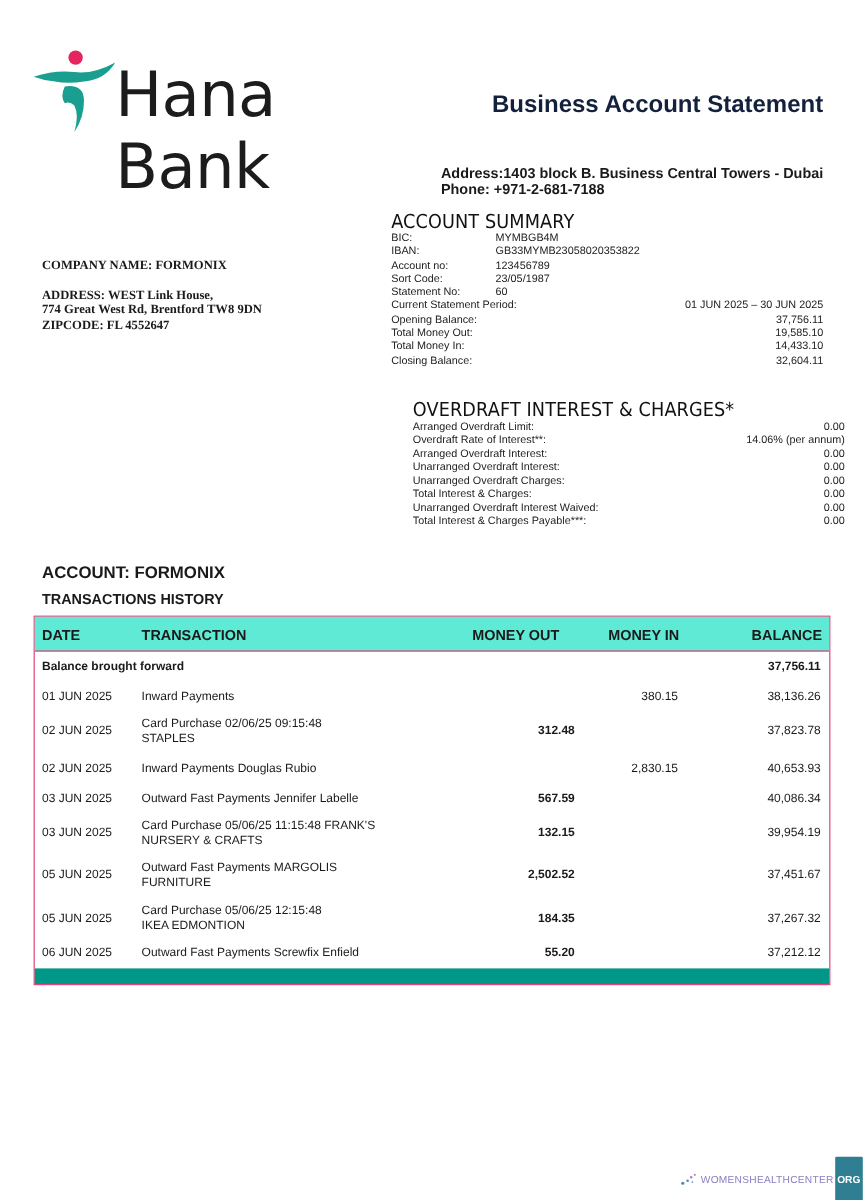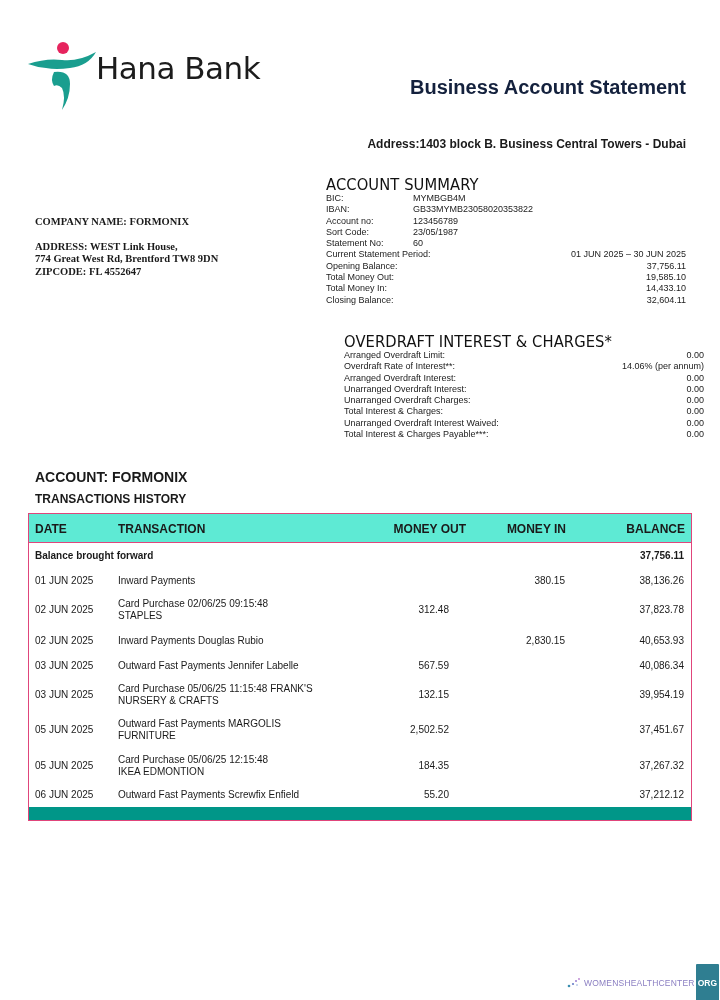--- a/index.html
+++ b/index.html
@@ -1,21 +1,21 @@
 <!DOCTYPE html>
 <html><head>
 <meta charset="utf-8">
 <style>
   * { box-sizing: border-box; margin: 0; padding: 0; }
   html, body { width: 720px; height: 1000px; background: #ffffff; overflow: hidden; }
   body { position: relative; font-family: "Liberation Sans", sans-serif; color: #1a1a1a; }
 
   .logo { position: absolute; left: 26px; top: 40px; width: 300px; height: 72px; }
   .logo svg { position: absolute; left: 0; top: 0; }
-  .logo .bank-name { position: absolute; left: 70px; top: 10px; font-size: 31px; font-weight: 400; letter-spacing: -0.5px; color: #1c1c1c; font-family: "DejaVu Sans", sans-serif; }
+  .logo .bank-name { position: absolute; left: 70px; top: 10px; font-size: 52px; font-weight: 400; letter-spacing: -0.5px; color: #1c1c1c; font-family: "DejaVu Sans", sans-serif; }
 
   .doc-title { position: absolute; right: 34px; top: 76px; font-size: 20px; font-weight: 700; color: #14213d; font-family: "Liberation Sans", sans-serif; }
 
   .bank-address { position: absolute; right: 34px; top: 137px; font-size: 12px; font-weight: 700; line-height: 14px; color: #1a1a1a; }
 
   .company { position: absolute; left: 35px; top: 216px; font-size: 10.5px; font-weight: 700; line-height: 12.5px; color: #1a1a1a; font-family: Liberation Serif, serif; }
   .company .gap { height: 12px; }
 
   .summary { position: absolute; left: 326px; top: 176px; width: 360px; }
   .section-h { font-size: 16px; font-weight: 400; color: #111; letter-spacing: 0.1px; line-height: 17px; font-family: "DejaVu Sans", sans-serif; transform: scaleX(0.92); transform-origin: left; }
@@ -30,21 +30,21 @@
   .history-h { position: absolute; left: 35px; top: 492px; font-size: 12px; font-weight: 700; color: #1a1a1a; }
 
   .tx-table { position: absolute; left: 28px; top: 513px; width: 664px; height: 308px; border: 1.5px solid #e0457b; }
   .tx-head { position: relative; height: 29px; background: #5eead4; border-bottom: 1.5px solid #e0457b; }
   .tx-head span { position: absolute; top: 8px; font-size: 12px; font-weight: 700; color: #1a1a1a; }
   .tx-foot { position: absolute; left: 0; right: 0; bottom: 0; height: 13px; background: #009688; }
 
   .row { position: absolute; left: 0; width: 661px; font-size: 10px; color: #1a1a1a; }
   .row .c-date { position: absolute; left: 6px; }
   .row .c-desc { position: absolute; left: 89px; line-height: 12px; }
-  .row .c-out { position: absolute; right: 241px; text-align: right; }
+  .row .c-out { position: absolute; right: 211px; text-align: right; font-weight: bold; }
   .row .c-in { position: absolute; right: 125px; text-align: right; }
   .row .c-bal { position: absolute; right: 6px; text-align: right; }
   .row.bold { font-weight: 700; }
 
   .watermark { position: absolute; left: 567px; top: 976px; height: 14px; display: flex; align-items: center; }
   .watermark .wm-text { font-size: 8.5px; color: #8b7fc2; letter-spacing: 0.2px; margin-left: 3px; }
   .watermark .wm-org { font-size: 8.5px; color: #fff; background: #2f7e91; padding: 14px 2px; font-weight: 700; margin-left: 1px; border-radius: 1px; }
 </style>
 </head>
 <body>
@@ -55,20 +55,21 @@
     <path d="M2 24 Q20 18 36 20 Q52 22 70 12 Q62 26 44 28 Q30 30 20 28 Q10 27 2 24 Z" fill="#1a9e8f"></path>
     <path d="M28 32 Q44 30 44 44 Q44 58 36 70 Q40 56 36 48 Q32 44 28 46 Q24 40 28 32 Z" fill="#1a9e8f"></path>
   </svg>
   <span class="bank-name">Hana Bank</span>
 </div>
 
 <div class="doc-title">Business Account Statement</div>
 
 <div class="bank-address">
   <div>Address:1403 block B. Business Central Towers - Dubai</div>
+  <div>Phone: +971-2-681-7188</div>
 </div>
 
 <div class="company">
   <div>COMPANY NAME: FORMONIX</div>
   <div class="gap"></div>
   <div>ADDRESS: WEST Link House,</div>
   <div>774 Great West Rd, Brentford TW8 9DN</div>
   <div>ZIPCODE: FL 4552647</div>
 </div>
 

